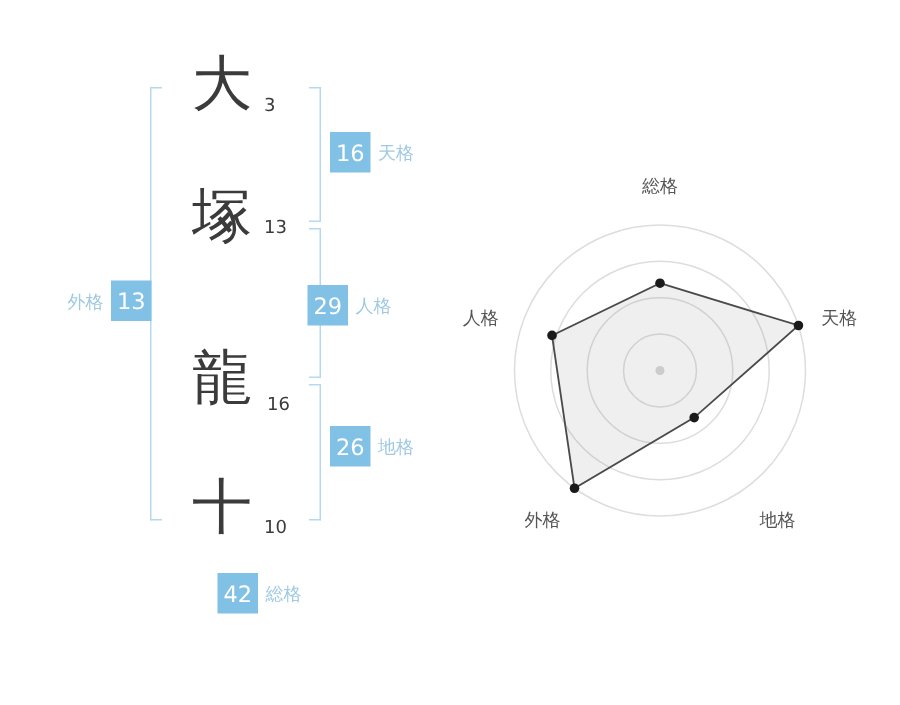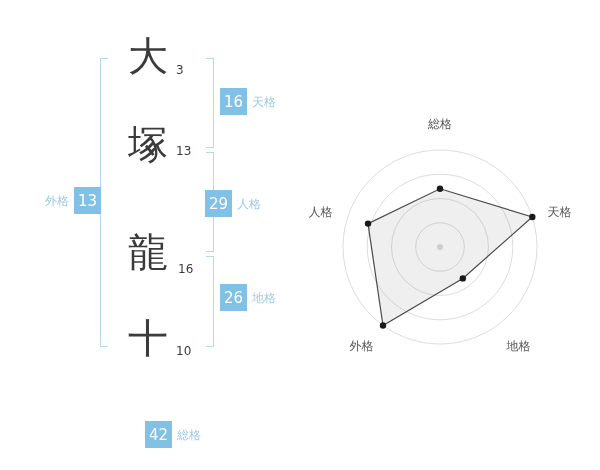--- a/index.html
+++ b/index.html
@@ -74,21 +74,21 @@
   <div class="kaku-group" style="left:220px;top:284px">
     <div class="badge">26</div>
     <div class="kaku-label">地格</div>
   </div>
 
   <div class="kaku-group" style="left:45px;top:187px">
     <div class="kaku-label">外格</div>
     <div class="badge">13</div>
   </div>
 
-  <div class="kaku-group" style="left:145px;top:421px">
+  <div class="kaku-group" style="left:145px;top:382px">
     <div class="badge">42</div>
     <div class="kaku-label">総格</div>
   </div>
 
 </div>
 
 <svg class="abs" style="left:285px;top:92px" width="310" height="310" viewBox="0 0 310 310">
     <circle cx="155" cy="155" r="24.3" fill="none" stroke="#dddddd" stroke-width="1"></circle>
     <circle cx="155" cy="155" r="48.5" fill="none" stroke="#dddddd" stroke-width="1"></circle>
     <circle cx="155" cy="155" r="72.8" fill="none" stroke="#dddddd" stroke-width="1"></circle>

